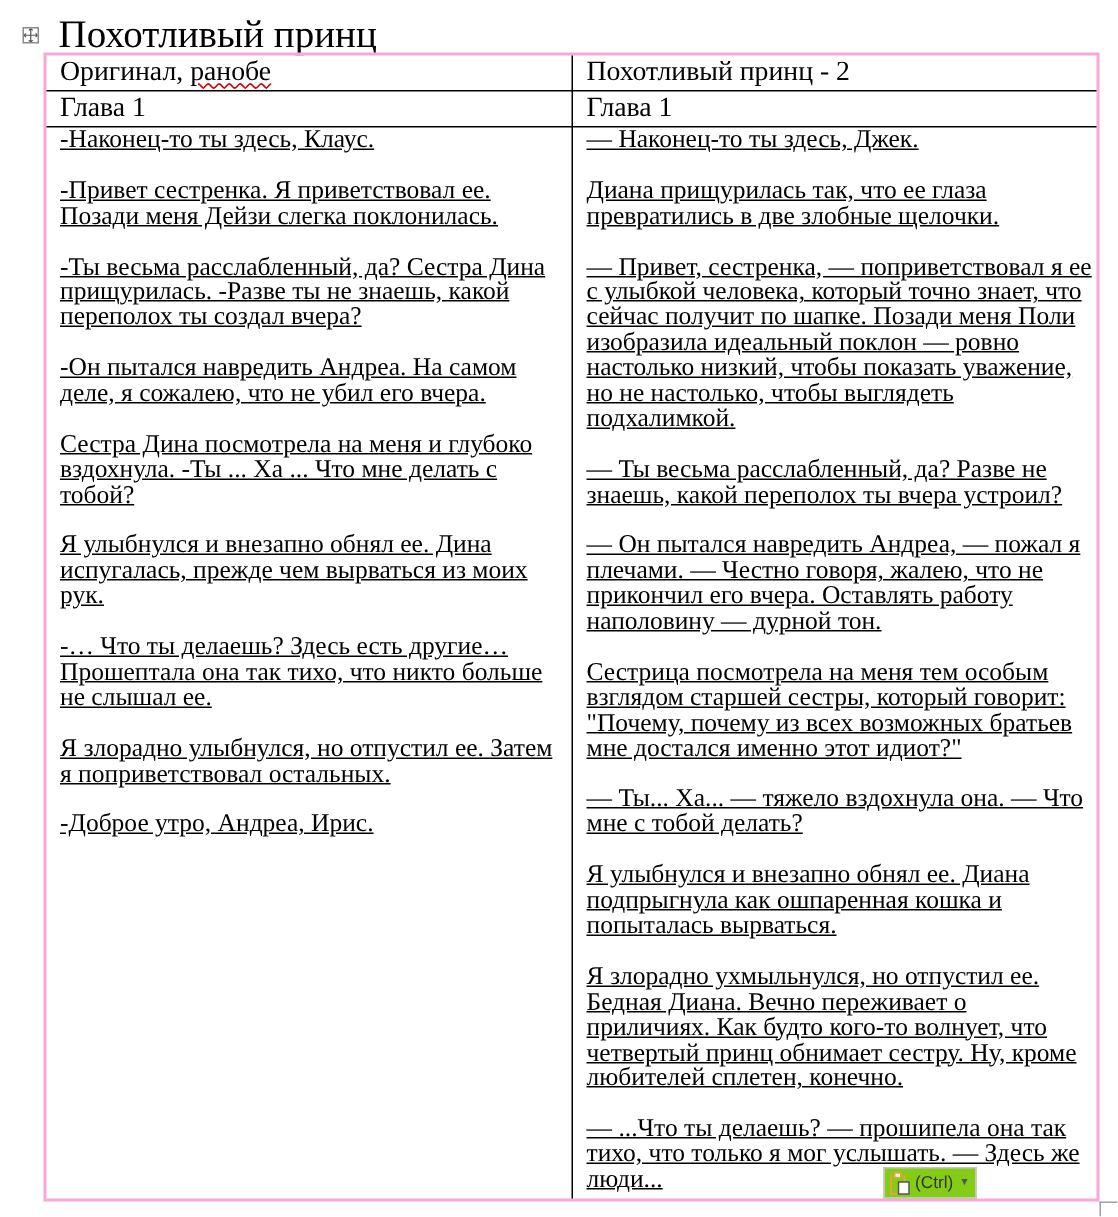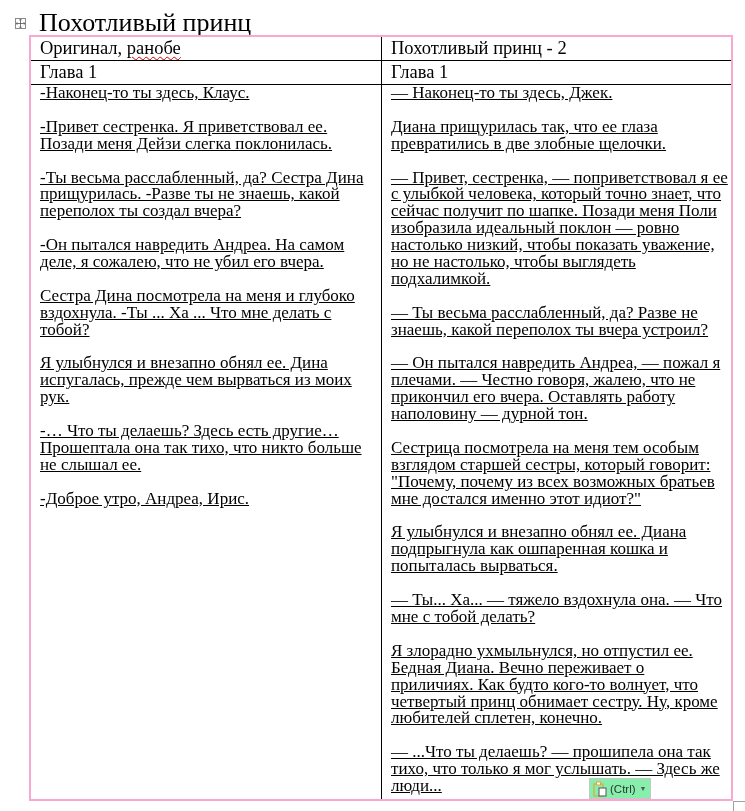--- a/index.html
+++ b/index.html
@@ -8,21 +8,21 @@
   .move-handle svg { width: 9px; height: 9px; }
   .doc-title { position: absolute; left: 39px; top: 12px; font-size: 26px; line-height: 22px; }
   .table { position: absolute; left: 29px; top: 35px; width: 704px; height: 766px; border: 2px solid #f9a8d4; box-sizing: border-box; }
   .col-div { position: absolute; left: 350px; top: 0; bottom: 0; width: 1px; background: #000; }
   .hline { position: absolute; left: 0; right: 0; height: 1px; background: #000; }
   .cell { position: absolute; box-sizing: border-box; }
   .head { font-size: 18.5px; line-height: 22px; padding-left: 9px; }
   .body-text { font-size: 17px; line-height: 16.9px; padding: 0 6px 0 9px; text-decoration: underline; }
   .body-text p { margin: 0 0 16.9px 0; }
   .spell { text-decoration: underline wavy #d00000; text-decoration-thickness: 1px; text-underline-offset: 2px; }
-  .paste-btn { position: absolute; left: 589px; top: 778px; height: 21px; padding: 0 4px 0 3px; border: 1px solid #c6c6c6; background: #86efac; display: flex; align-items: center; gap: 2px; font-family: "Liberation Sans", "DejaVu Sans", sans-serif; font-size: 11.5px; color: #333; box-sizing: border-box; }
+  .paste-btn { position: absolute; left: 589px; top: 778px; height: 21px; padding: 0 4px 0 3px; border: 1px solid #c6c6c6; background: #84cc16; display: flex; align-items: center; gap: 2px; font-family: "Liberation Sans", "DejaVu Sans", sans-serif; font-size: 11.5px; color: #333; box-sizing: border-box; }
   .paste-btn svg { width: 15px; height: 16px; }
   .caret { font-size: 7px; color: #555; margin-left: 2px; }
   .page-corner { position: absolute; left: 733px; top: 801px; width: 12px; height: 10px; border-left: 1px solid #a0a0a0; border-top: 1px solid #a0a0a0; box-sizing: border-box; }
 </style>
 </head>
 <body>
 
 <div class="move-handle">
   <svg viewBox="0 0 9 9">
     <path d="M4.5 0 L4.5 9 M0 4.5 L9 4.5 M3.2 1.3 L4.5 0 L5.8 1.3 M3.2 7.7 L4.5 9 L5.8 7.7 M1.3 3.2 L0 4.5 L1.3 5.8 M7.7 3.2 L9 4.5 L7.7 5.8" stroke="#555" stroke-width="0.8" fill="none"></path>
@@ -39,34 +39,35 @@
   <div class="cell head" style="left:0; top:0; width:350px; height:23px;"><span>Оригинал, </span><span class="spell">ранобе</span></div>
   <div class="cell head" style="left:0; top:24px; width:350px; height:23px;">Глава 1</div>
   <div class="cell body-text" style="left:0; top:48px; width:350px;">
     <p>-Наконец-то ты здесь, Клаус.</p>
     <p>-Привет сестренка. Я приветствовал ее. Позади меня Дейзи слегка поклонилась.</p>
     <p>-Ты весьма расслабленный, да? Сестра Дина прищурилась. -Разве ты не знаешь, какой переполох ты создал вчера?</p>
     <p>-Он пытался навредить Андреа. На самом деле, я сожалею, что не убил его вчера.</p>
     <p>Сестра Дина посмотрела на меня и глубоко вздохнула. -Ты ... Ха ... Что мне делать с тобой?</p>
     <p>Я улыбнулся и внезапно обнял ее. Дина испугалась, прежде чем вырваться из моих рук.</p>
     <p>-… Что ты делаешь? Здесь есть другие… Прошептала она так тихо, что никто больше не слышал ее.</p>
+    <p>Я злорадно улыбнулся, но отпустил ее. Затем я поприветствовал остальных.</p>
     <p>-Доброе утро, Андреа, Ирис.</p>
   </div>
 
   <div class="cell head" style="left:351px; top:0; width:352px; height:23px;">Похотливый принц - 2</div>
   <div class="cell head" style="left:351px; top:24px; width:352px; height:23px;">Глава 1</div>
   <div class="cell body-text" style="left:351px; top:48px; width:352px;">
     <p>— Наконец-то ты здесь, Джек.</p>
     <p>Диана прищурилась так, что ее глаза превратились в две злобные щелочки.</p>
     <p>— Привет, сестренка, — поприветствовал я ее с улыбкой человека, который точно знает, что сейчас получит по шапке. Позади меня Поли изобразила идеальный поклон — ровно настолько низкий, чтобы показать уважение, но не настолько, чтобы выглядеть подхалимкой.</p>
     <p>— Ты весьма расслабленный, да? Разве не знаешь, какой переполох ты вчера устроил?</p>
     <p>— Он пытался навредить Андреа, — пожал я плечами. — Честно говоря, жалею, что не прикончил его вчера. Оставлять работу наполовину — дурной тон.</p>
     <p>Сестрица посмотрела на меня тем особым взглядом старшей сестры, который говорит: "Почему, почему из всех возможных братьев мне достался именно этот идиот?"</p>
+    <p>— Ты... Ха... — тяжело вздохнула она. — Что мне с тобой делать?</p>
     <p>Я улыбнулся и внезапно обнял ее. Диана подпрыгнула как ошпаренная кошка и попыталась вырваться.</p>
-    <p>— Ты... Ха... — тяжело вздохнула она. — Что мне с тобой делать?</p>
     <p>Я злорадно ухмыльнулся, но отпустил ее. Бедная Диана. Вечно переживает о приличиях. Как будто кого-то волнует, что четвертый принц обнимает сестру. Ну, кроме любителей сплетен, конечно.</p>
     <p>— ...Что ты делаешь? — прошипела она так тихо, что только я мог услышать. — Здесь же люди...</p>
     <p>— Доброе утро, Андреа, Ирис, — поприветствовал я остальных присутствующих.</p>
   </div>
 </div>
 
 <div class="paste-btn">
   <svg viewBox="0 0 15 16">
     <rect x="1" y="3" width="9" height="12" fill="none" stroke="#e8a33c" stroke-width="1.2"></rect>
     <rect x="3.5" y="1" width="4" height="3" fill="#fff" stroke="#e8a33c" stroke-width="1"></rect>

